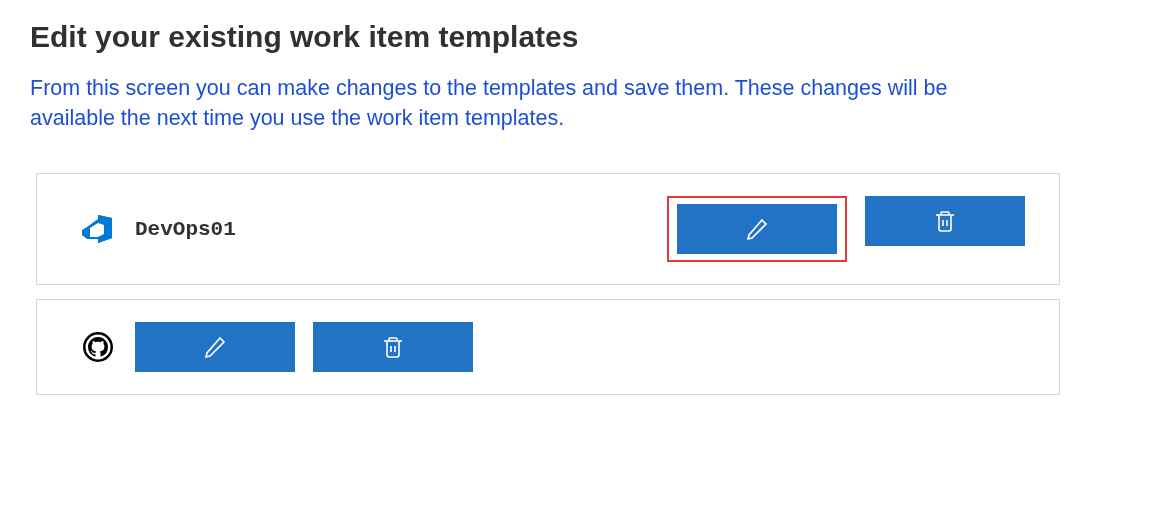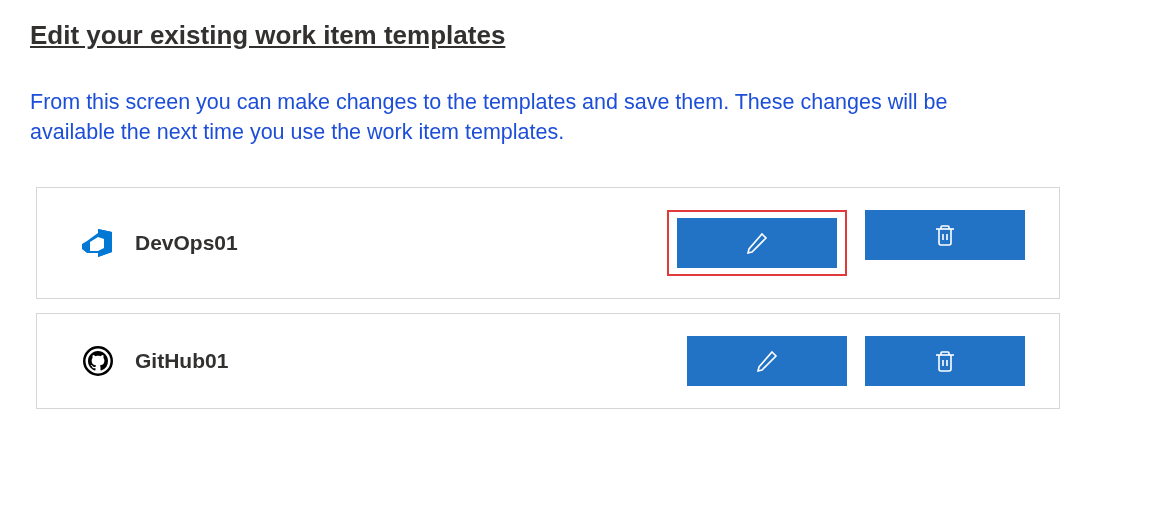--- a/index.html
+++ b/index.html
@@ -8,25 +8,24 @@
       padding: 0;
     }
     body {
       font-family: "Segoe UI", -apple-system, BlinkMacSystemFont, sans-serif;
       background: #ffffff;
       padding: 20px 30px;
       color: #323130;
       width: 1166px;
     }
     .page-title {
-      font-size: 26px;
+      font-size: 30px;
       font-weight: 600;
       color: #323130;
-      margin-bottom: 36px;
-      text-decoration: underline;
+      margin-bottom: 19px;
     }
     .page-description {
       font-size: 21.5px;
       font-weight: 400;
       color: #1d4ed8;
       line-height: 1.4;
       margin-bottom: 40px;
       max-width: 1000px;
     }
     .template-list {
@@ -35,20 +34,21 @@
       gap: 14px;
       max-width: 1030px;
       padding-left: 6px;
     }
     .template-row {
       display: flex;
       align-items: center;
       border: 1px solid #d7d6d5;
       padding: 22px 34px 22px 44px;
       background: #ffffff;
+      font-family: Liberation Mono, monospace;
     }
     .template-icon {
       width: 34px;
       height: 34px;
       display: flex;
       align-items: center;
       justify-content: center;
       margin-right: 20px;
     }
     .template-name {
@@ -125,21 +125,20 @@
     </div>
   </div>
 
   <div class="template-row">
     <span class="template-icon">
       <svg viewBox="0 0 24 24" width="30" height="30">
         <circle cx="12" cy="12" r="11" fill="none" stroke="#000000" stroke-width="2"></circle>
         <path fill="#000000" d="M12 4C7.58 4 4 7.58 4 12c0 3.54 2.29 6.53 5.47 7.59.4.07.55-.17.55-.38 0-.19-.01-.82-.01-1.49-2.01.37-2.53-.49-2.69-.94-.09-.23-.48-.94-.82-1.13-.28-.15-.68-.52-.01-.53.63-.01 1.08.58 1.23.82.72 1.21 1.87.87 2.33.66.07-.52.28-.87.51-1.07-1.78-.2-3.64-.89-3.64-3.95 0-.87.31-1.59.82-2.15-.08-.2-.36-1.02.08-2.12 0 0 .67-.21 2.2.82.64-.18 1.32-.27 2-.27.68 0 1.36.09 2 .27 1.53-1.04 2.2-.82 2.2-.82.44 1.1.16 1.92.08 2.12.51.56.82 1.27.82 2.15 0 3.07-1.87 3.75-3.65 3.95.29.25.54.73.54 1.48 0 1.07-.01 1.93-.01 2.2 0 .21.15.46.55.38A8.013 8.013 0 0020 12c0-4.42-3.58-8-8-8z"></path>
       </svg>
     </span>
-    <span class="template-name">GitHub01</span>
     <div class="button-group">
       <button class="action-button" aria-label="Edit">
         <svg viewBox="0 0 24 24" fill="none" stroke="#ffffff" stroke-width="1.6">
           <path d="M17 3l4 4L7 21l-4 1 1-4L17 3z"></path>
         </svg>
       </button>
       <button class="action-button" aria-label="Delete">
         <svg viewBox="0 0 24 24" fill="none" stroke="#ffffff" stroke-width="1.6">
           <path d="M3 6h18"></path>
           <path d="M8 6V4a1 1 0 011-1h6a1 1 0 011 1v2"></path>

